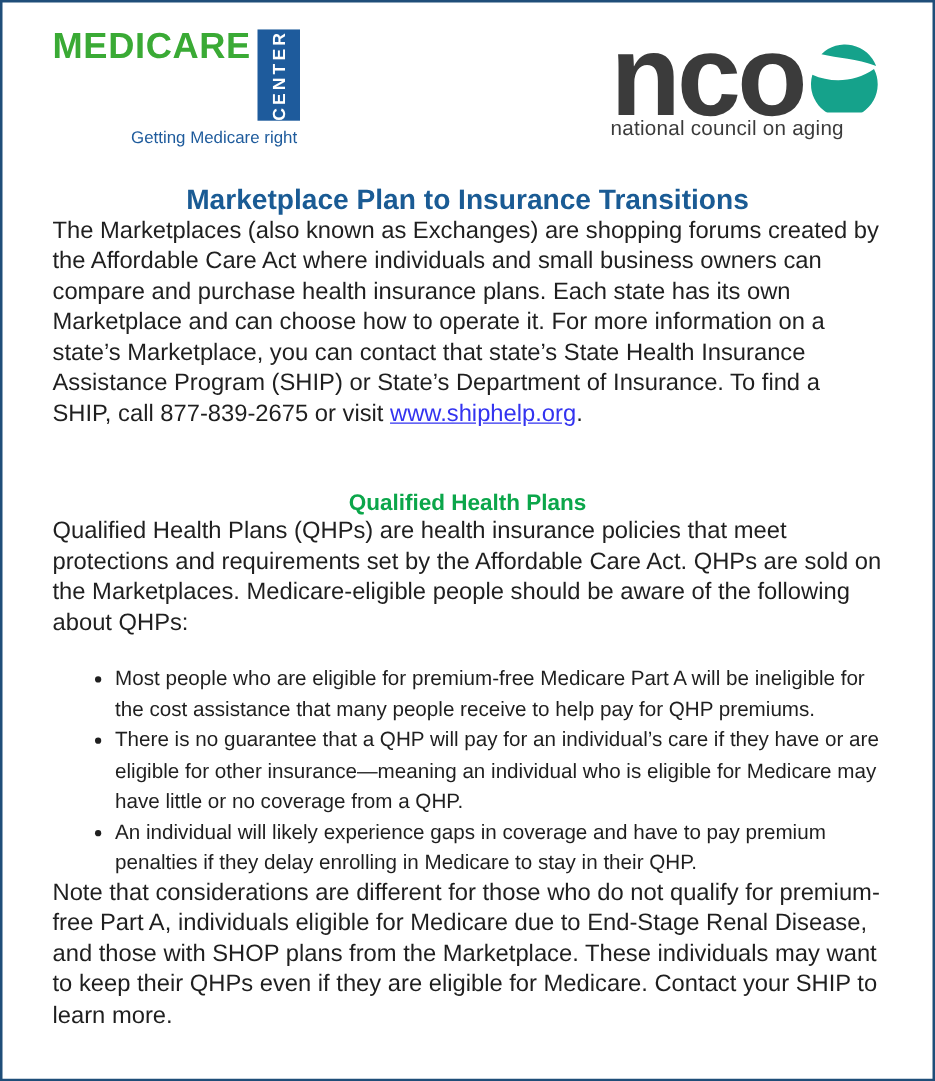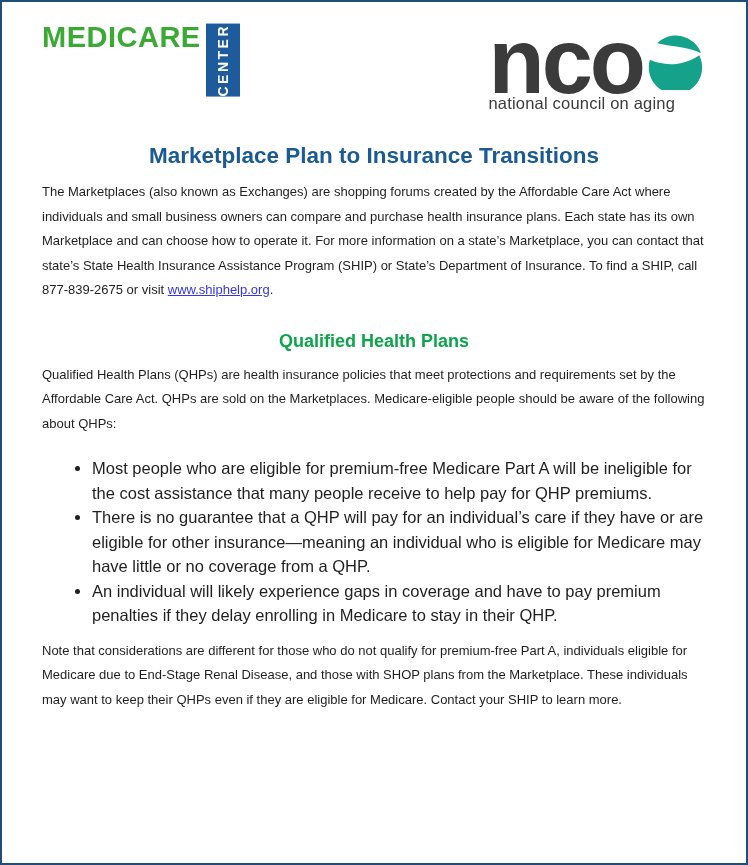--- a/index.html
+++ b/index.html
@@ -51,43 +51,44 @@
   .ncoa-tagline {
     font-size:16.5px; color:#3b3b3b; margin-top:4px;
     letter-spacing:0.2px; white-space:nowrap;
   }
 
   
   .doc-title {
     text-align:center; color:#1a5b94;
     font-size:22.5px; font-weight:bold; margin-top:30px;
   }
-  .para { font-size:13px; line-height:24.5px; margin-top:11px; }
+  .para { font-size:19px; line-height:24.5px; }
   .link { color:#3333f0; text-decoration:underline; cursor:pointer; }
   .section-heading {
     text-align:center; color:#0ba64a;
-    font-size:18px; font-weight:bold; margin-top:28px;
+    font-size:18px; font-weight:bold; margin-top:48px;
   }
   ul.bullets { margin-top:20px; padding-left:50px; }
   ul.bullets li { font-size:16.5px; line-height:24.5px; }
 </style>
 </head>
 <body>
 
 <div class="page">
 
   <div class="header">
 
     <div class="mrc-logo">
       <div class="mrc-row">
         <div class="mrc-words">
           <div class="mrc-medicare">MEDICARE</div>
         </div>
         <div class="mrc-center">CENTER</div>
       </div>
+      <div class="mrc-tagline">Getting Medicare right</div>
     </div>
 
     <div class="ncoa-logo">
       <div class="ncoa-row">
         <span class="ncoa-text">nco</span>
         <svg class="ncoa-a" viewBox="0 0 100 100" aria-hidden="true">
           <path fill="#15a28b" d="M17.5,19.5 A46,46 0 0,1 93,36 C66,25 40,25 17.5,19.5 Z"></path>
           <path fill="#15a28b" d="M5,48 C32,60 64,58 90,40 A46,46 0 1,1 5,48 Z"></path>
         </svg>
       </div>

